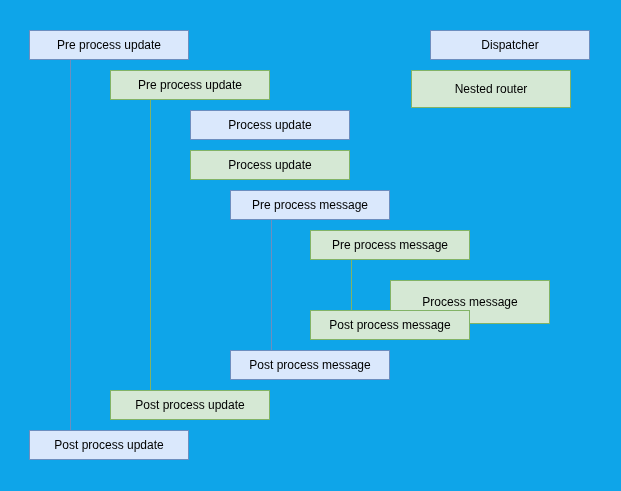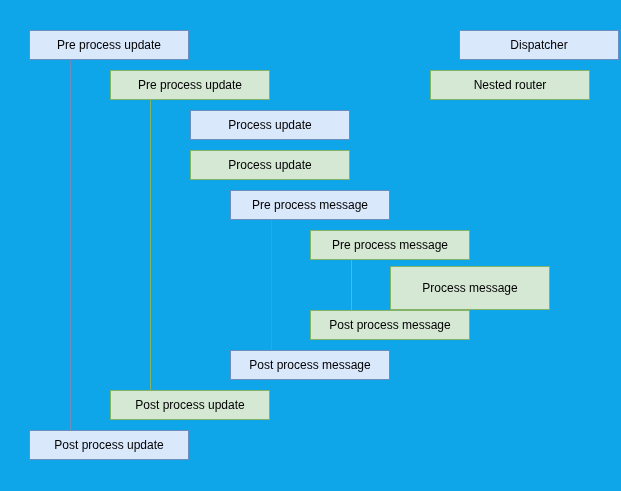--- a/index.html
+++ b/index.html
@@ -65,23 +65,23 @@
       <div class="connector blue" style="left: 271px; top: 220px; height: 130px;"></div>
       <div class="connector green" style="left: 351px; top: 260px; height: 50px;"></div>
     </div>
   <div id="nodes-layer">
       <div class="node blue" style="left: 29px; top: 30px; width: 160px; height: 30px;">Pre process update</div>
       <div class="node green" style="left: 110px; top: 70px; width: 160px; height: 30px;">Pre process update</div>
       <div class="node blue" style="left: 190px; top: 110px; width: 160px; height: 30px;">Process update</div>
       <div class="node green" style="left: 190px; top: 150px; width: 160px; height: 30px;">Process update</div>
       <div class="node blue" style="left: 230px; top: 190px; width: 160px; height: 30px;">Pre process message</div>
       <div class="node green" style="left: 310px; top: 230px; width: 160px; height: 30px;">Pre process message</div>
-      <div class="node green" style="left: 390px; top: 266px; width: 160px; height: 44px;">Process message</div>
+      <div class="node green" style="left: 390px; top: 280px; width: 160px; height: 44px;">Process message</div>
       <div class="node green" style="left: 310px; top: 310px; width: 160px; height: 30px;">Post process message</div>
       <div class="node blue" style="left: 230px; top: 350px; width: 160px; height: 30px;">Post process message</div>
       <div class="node green" style="left: 110px; top: 390px; width: 160px; height: 30px;">Post process update</div>
       <div class="node blue" style="left: 29px; top: 430px; width: 160px; height: 30px;">Post process update</div>
     </div>
   <div id="legend-layer">
-      <div class="node legend-node blue" style="left: 430px; top: 30px; width: 160px; height: 30px; margin-left: 29px;">Dispatcher</div>
-      <div class="node legend-node green" style="left: 430px; top: 70px; width: 160px; height: 30px;">Nested router</div>
+      <div class="node legend-node blue" style="left: 430px; top: 30px; width: 160px; height: 30px;">Dispatcher</div>
+      <div class="node legend-node green" style="left: 411px; top: 70px; width: 160px; height: 38px;">Nested router</div>
     </div>
 </div>
 
 </body></html>

